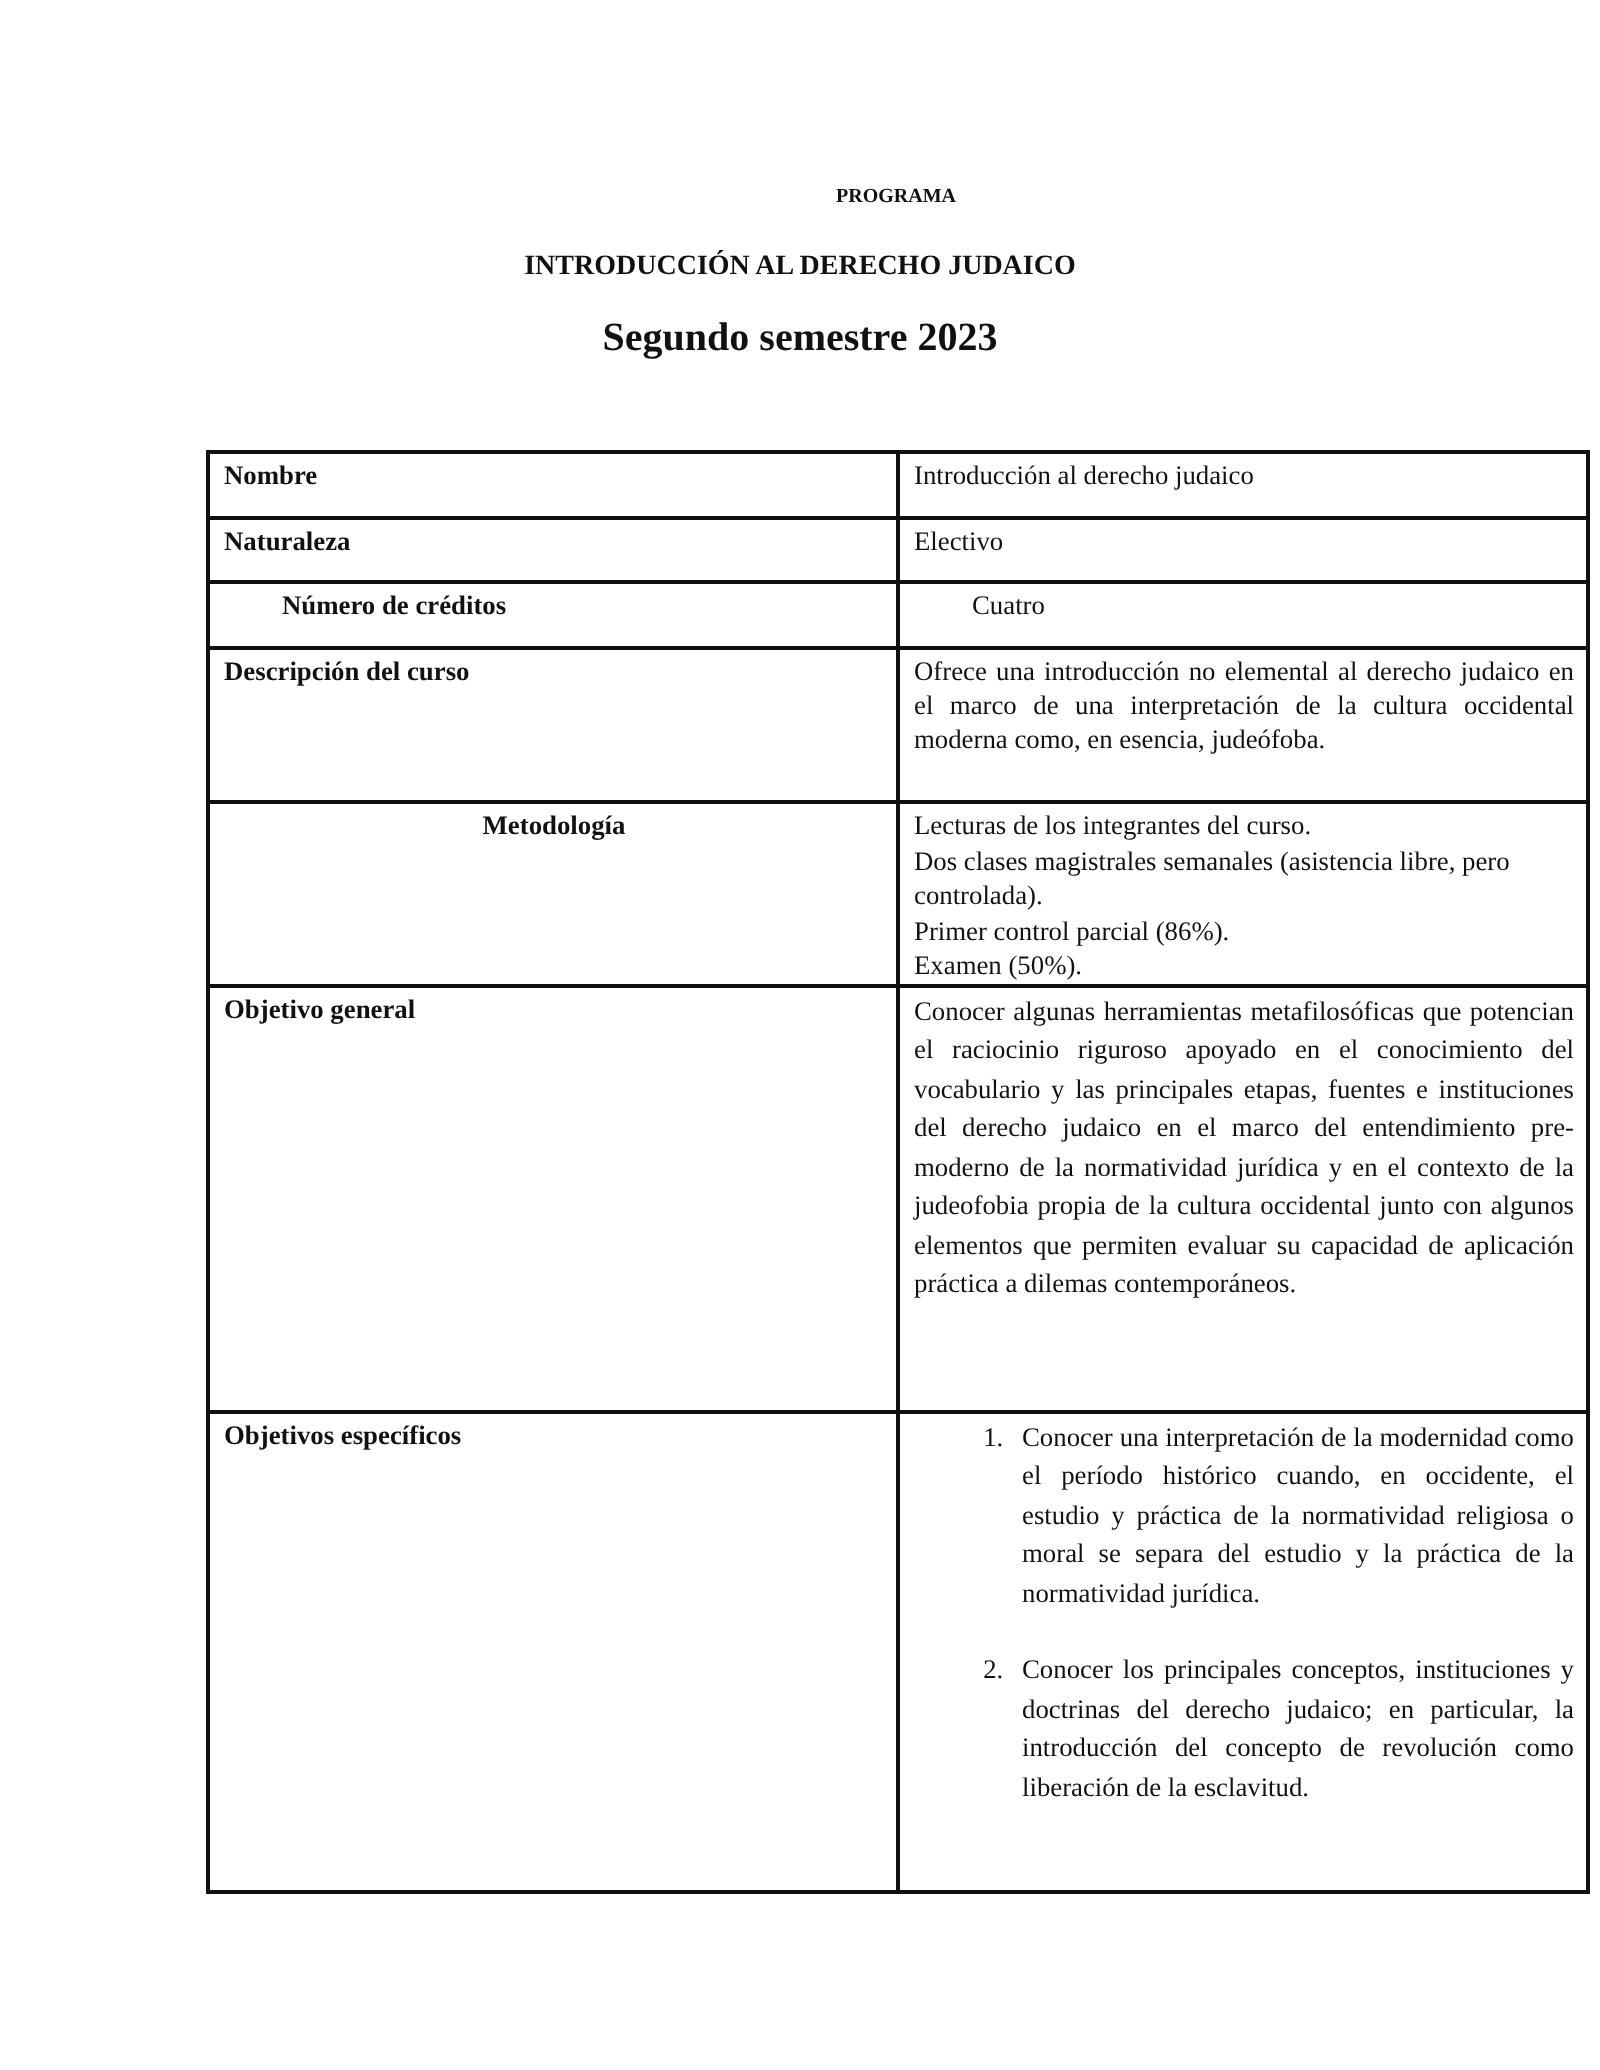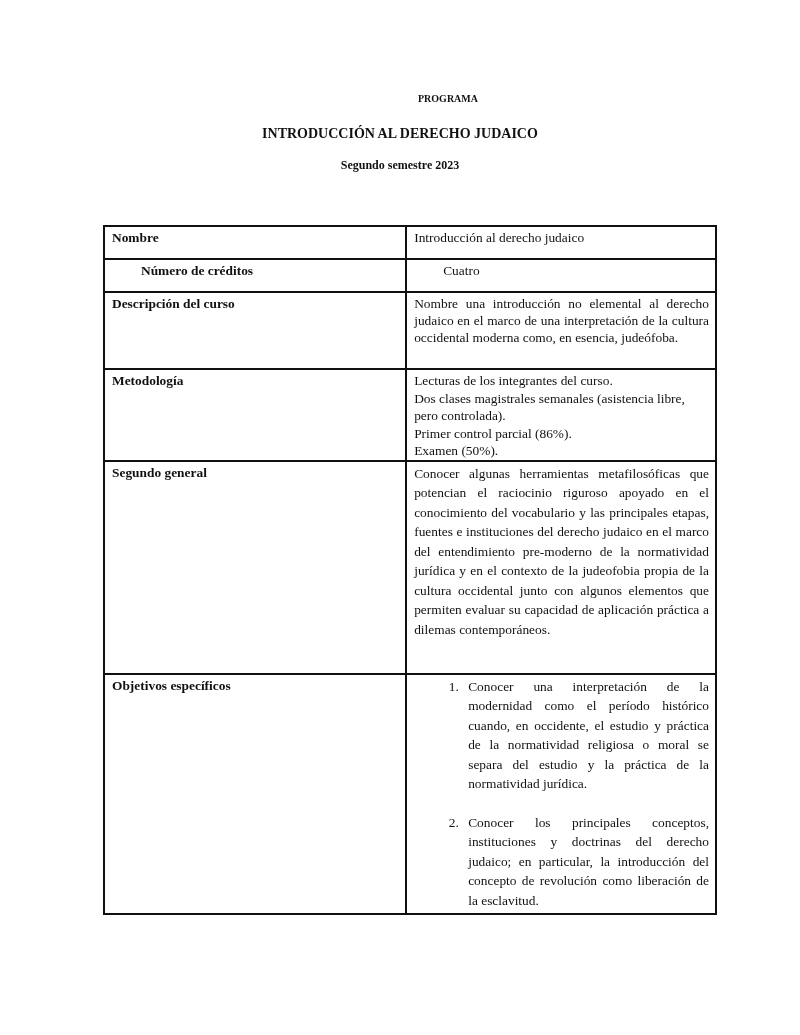--- a/index.html
+++ b/index.html
@@ -7,40 +7,40 @@
       width: 800px; height: 1035px; position: relative; overflow: hidden;
       font-family: "Liberation Serif", "DejaVu Serif", serif;
       color: #111111;
     }
     .title {
       position: absolute; left: 0; width: 800px; text-align: center;
       font-weight: bold; margin: 0;
     }
     .t1 { top: 93px; font-size: 10px; padding-left: 48px; }
     .t2 { top: 126px; font-size: 14px; }
-    .t3 { top: 158px; font-size: 12px; }
+    .t3 { top: 158px; font-size: 20px; }
 
     table.prog {
       position: absolute; left: 103px; top: 225px;
-      width: 614px; border-collapse: collapse;
+      width: 692px; border-collapse: collapse;
       font-size: 13.4px; line-height: 17px;
     }
     table.prog td {
       border: 2px solid #111111; vertical-align: top;
       padding: 2px 6px 0 7px;
     }
     td.lbl { width: 294px; font-weight: bold; }
     td.val { width: 294px; text-align: justify; }
     td.val.left { text-align: left; }
     .line { display: block; }
     tr.r1 td { height: 29px; }
     tr.r2 td { height: 28px; }
     tr.r3 td { height: 29px; padding-left: 36px; }
     tr.r4 td { height: 73px; }
-    tr.r5 td { height: 84px; }
+    tr.r5 td { height: 84px; text-align: center; }
     tr.r6 td { height: 209px; }
     tr.r7 td { height: 236px; }
     ol.objs { margin: 0; padding: 0 0 0 48px; line-height: 19.5px; font-family: Liberation Serif, serif; }
     ol.objs li { text-align: justify; padding-left: 6px; margin-bottom: 19px; }
     ol.objs li:last-child { margin-bottom: 0; }
     .meth { line-height: 17.5px; margin-left: 45px; }
     .obj-gen { line-height: 19.5px; }
   </style>
 </head>
 <body>
@@ -48,39 +48,43 @@
 <p class="title t1">PROGRAMA</p>
 <p class="title t2">INTRODUCCIÓN AL DERECHO JUDAICO</p>
 <p class="title t3">Segundo semestre 2023</p>
 
 <table class="prog">
   <tbody>
       <tr class="r1">
     <td class="lbl">Nombre</td>
     <td class="val left">Introducción al derecho judaico</td>
   </tr>
+  <tr class="r2">
+    <td class="lbl">Naturaleza</td>
+    <td class="val left">Electivo</td>
+  </tr>
   <tr class="r3">
     <td class="lbl">Número de créditos</td>
     <td class="val left">Cuatro</td>
   </tr>
   <tr class="r4">
     <td class="lbl">Descripción del curso</td>
-    <td class="val">Nombre una introducción no elemental al derecho judaico en el marco de una interpretación de la cultura occidental moderna como, en esencia, judeófoba.</td>
+    <td class="val">Ofrece una introducción no elemental al derecho judaico en el marco de una interpretación de la cultura occidental moderna como, en esencia, judeófoba.</td>
   </tr>
   <tr class="r5">
     <td class="lbl">Metodología</td>
     <td class="val left meth">
       <span class="line">Lecturas de los integrantes del curso.</span>
       <span class="line">Dos clases magistrales semanales (asistencia libre, pero controlada).</span>
       <span class="line">Primer control parcial (86%).</span>
       <span class="line">Examen (50%).</span>
     </td>
   </tr>
   <tr class="r6">
-    <td class="lbl">Segundo general</td>
+    <td class="lbl">Objetivo general</td>
     <td class="val obj-gen">Conocer algunas herramientas metafilosóficas que potencian el raciocinio riguroso apoyado en el conocimiento del vocabulario y las principales etapas, fuentes e instituciones del derecho judaico en el marco del entendimiento pre-moderno de la normatividad jurídica y en el contexto de la judeofobia propia de la cultura occidental junto con algunos elementos que permiten evaluar su capacidad de aplicación práctica a dilemas contemporáneos.</td>
   </tr>
   <tr class="r7">
     <td class="lbl">Objetivos específicos</td>
     <td class="val">
       <ol class="objs">
         <li>Conocer una interpretación de la modernidad como el período histórico cuando, en occidente, el estudio y práctica de la normatividad religiosa o moral se separa del estudio y la práctica de la normatividad jurídica.</li>
         <li>Conocer los principales conceptos, instituciones y doctrinas del derecho judaico; en particular, la introducción del concepto de revolución como liberación de la esclavitud.</li>
       </ol>
     </td>

